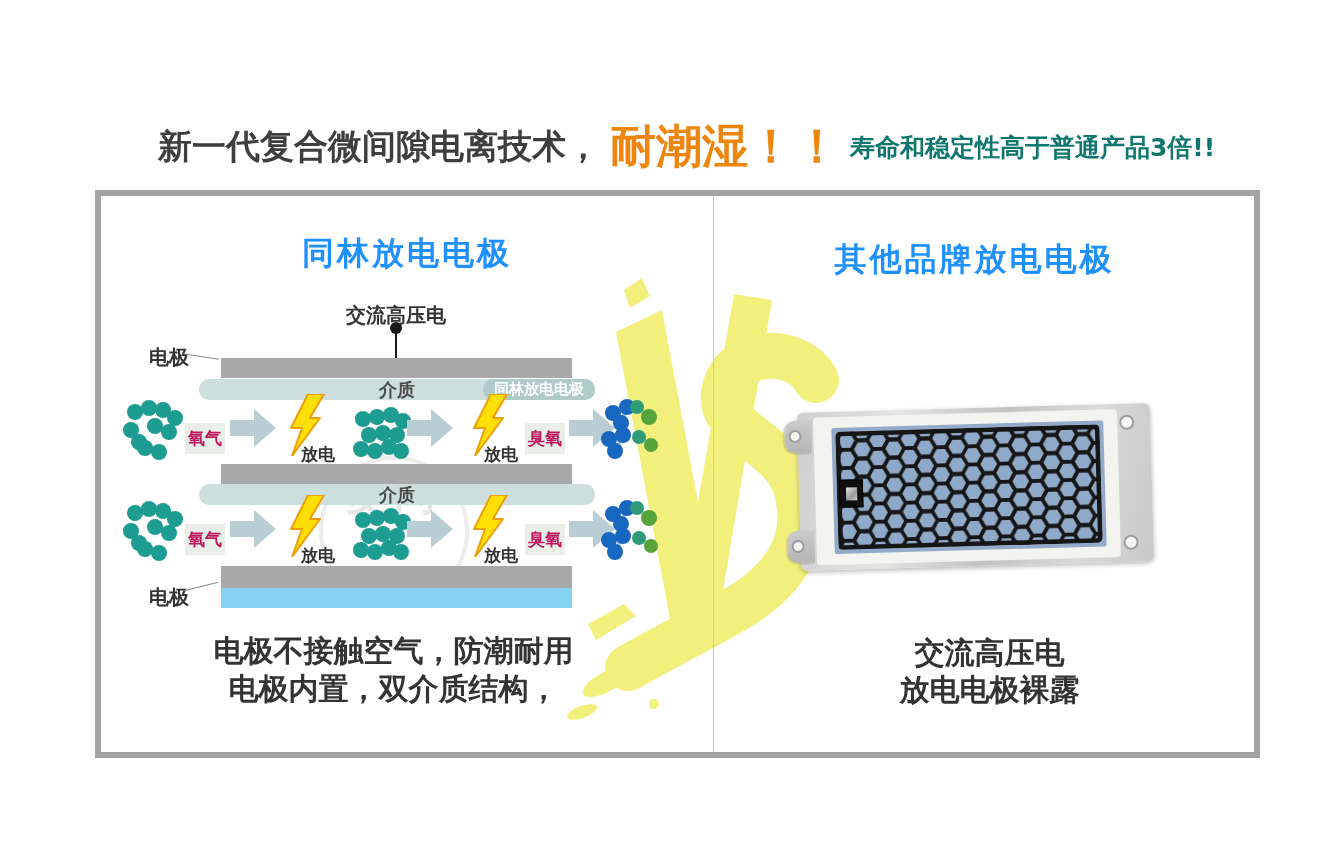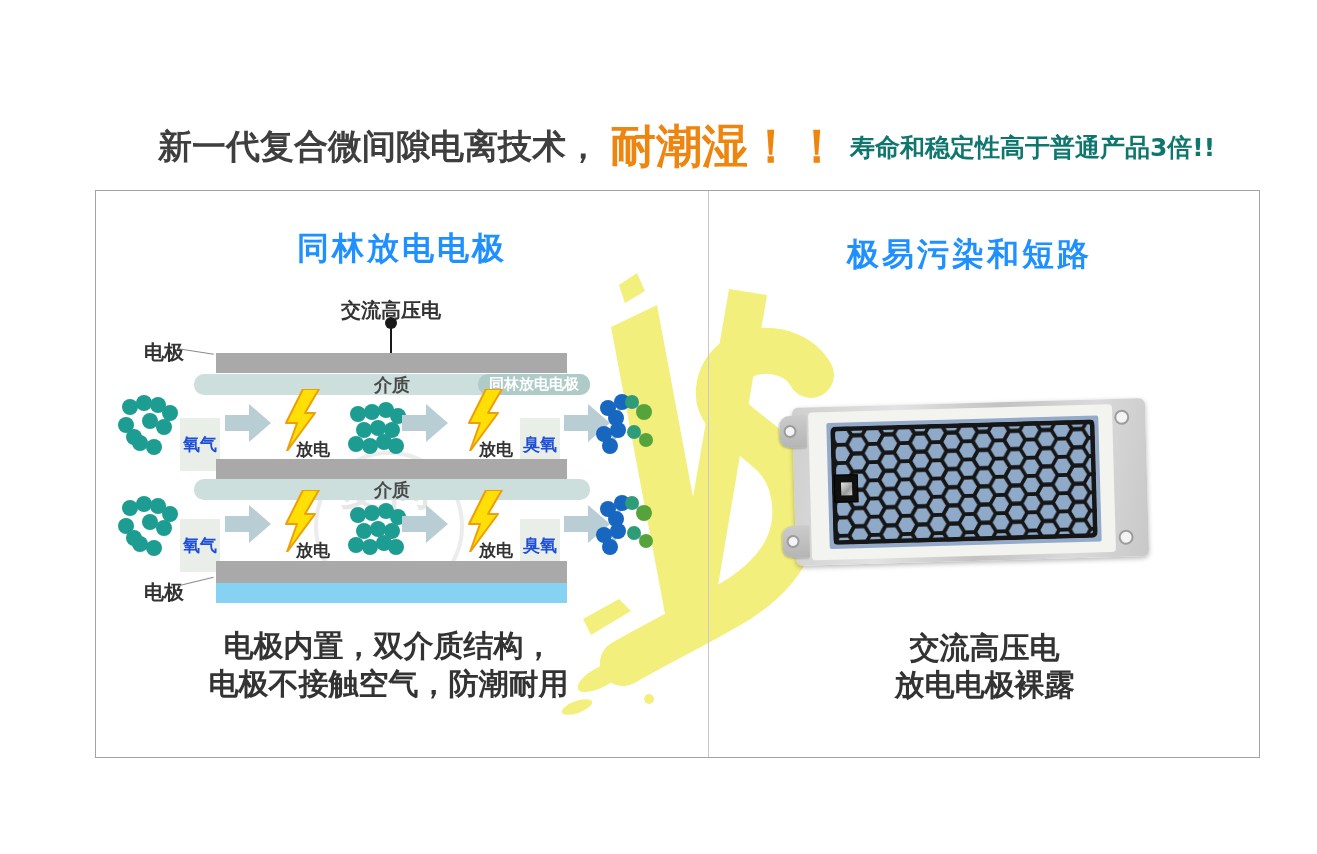--- a/index.html
+++ b/index.html
@@ -10,21 +10,21 @@
   .main-title { position:absolute; top:28px; left:0; width:100%; text-align:center;
     font-size:62px; font-weight:bold; color:#ED850F; letter-spacing:4px; }
   .subtitle { position:absolute; top:118px; left:0; width:100%; height:58px;
     display:flex; justify-content:center; align-items:center; white-space:nowrap;margin-left:28px; }
   .subtitle .s1 { font-size:34px; font-weight:bold; color:#3E3E3E; }
   .subtitle .s2 { font-size:46px; font-weight:bold; color:#ED850F; margin:0 10px; }
   .subtitle .s3 { font-size:25px; font-weight:bold; color:#0f766e; }
 
   
   .compare-box { position:absolute; left:95px; top:190px; width:1165px; height:568px;
-    border:1px solid #a3a3a3; background:#fff; }
+    border:6px solid #a3a3a3; background:#fff; }
   .divider { position:absolute; left:612px; top:0; width:1px; height:100%; background:#C9C9C9; z-index:3; }
   .panel { position:absolute; top:0; height:100%; z-index:2; }
   .panel-left  { left:0; width:612px; }
   .panel-right { left:613px; width:551px; }
   .panel-heading { position:absolute; top:36px; left:0; width:100%; text-align:center;
     font-size:32px; font-weight:bold; color:#1E90FF; letter-spacing:3px; }
   .panel-right .panel-heading { top:42px; padding-right:30px; }
 
   
   .vs { position:absolute; left:457px; top:78px; width:310px; height:470px; z-index:1; }
@@ -51,21 +51,21 @@
     border-radius:10px; text-align:center; font-size:18px; font-weight:bold; color:#4a4a4a; line-height:21px; }
   .dielectric-1 { top:183px; }
   .dielectric-2 { top:288px; }
   .badge { position:absolute; right:0; top:0; width:112px; height:21px; background:#AFCBC8;
     border-radius:10px; color:#fff; font-size:15px; font-weight:bold; line-height:21px; text-align:center; }
 
   .reaction-row { position:absolute; left:0; width:612px; height:76px; }
   .row-1 { top:198px; } .row-2 { top:299px; }
   .rr { position:absolute; }
   .mol-left  { left:22px; top:6px; }
-  .gas-label { font-size:17px; font-weight:bold; color:#1d4ed8; background:rgba(232,238,231,0.95); padding:16px 3px; line-height:21px; }
+  .gas-label { font-size:17px; font-weight:bold; color:#be185d; background:rgba(232,238,231,0.95); padding:5px 3px; line-height:21px; }
   .lab-oxygen { left:84px; top:29px; }
   .arrow-1 { left:129px; top:15px; }
   .bolt-1  { left:181px; top:0; }
   .dis-1   { left:200px; top:49px; font-size:17px; font-weight:bold; }
   .mol-mid { left:252px; top:13px; }
   .arrow-2 { left:306px; top:15px; }
   .bolt-2  { left:364px; top:0; }
   .dis-2   { left:383px; top:49px; font-size:17px; font-weight:bold; }
   .lab-ozone { left:424px; top:29px; }
   .arrow-3 { left:468px; top:15px; }
@@ -280,27 +280,27 @@
           </svg>
       </div>
 
       <div class="bar bar-gray bar-gray-bot"></div>
       <div class="bar bar-blue"></div>
 
       <div class="dz lbl-electrode-bot">电极</div>
       <div class="leader leader-bot"></div>
 
       <div class="caption caption-left">
+        <div>电极不接触空气，防潮耐用</div>
         <div>电极内置，双介质结构，</div>
-        <div>电极不接触空气，防潮耐用</div>
       </div>
     </div>
 
     <div class="panel panel-right">
-      <div class="panel-heading">极易污染和短路</div>
+      <div class="panel-heading">其他品牌放电电极</div>
 
       <div class="plate">
         <div class="plate-metal"></div>
         <div class="ear ear-top">
           <div class="hole ear-hole"></div>
         </div>
         <div class="ear ear-bot">
           <div class="hole ear-hole"></div>
         </div>
         <div class="hole hole-tr"></div>

